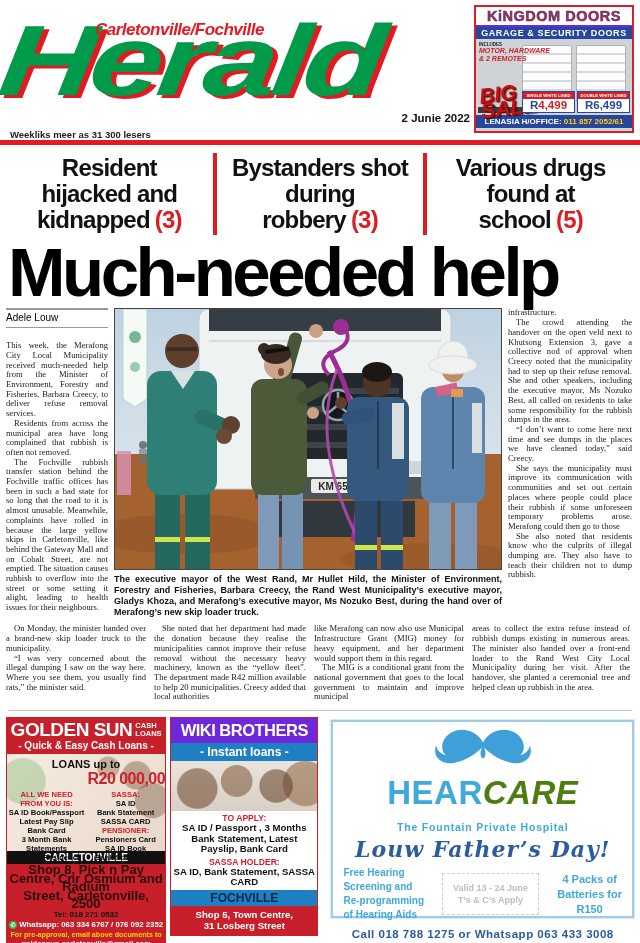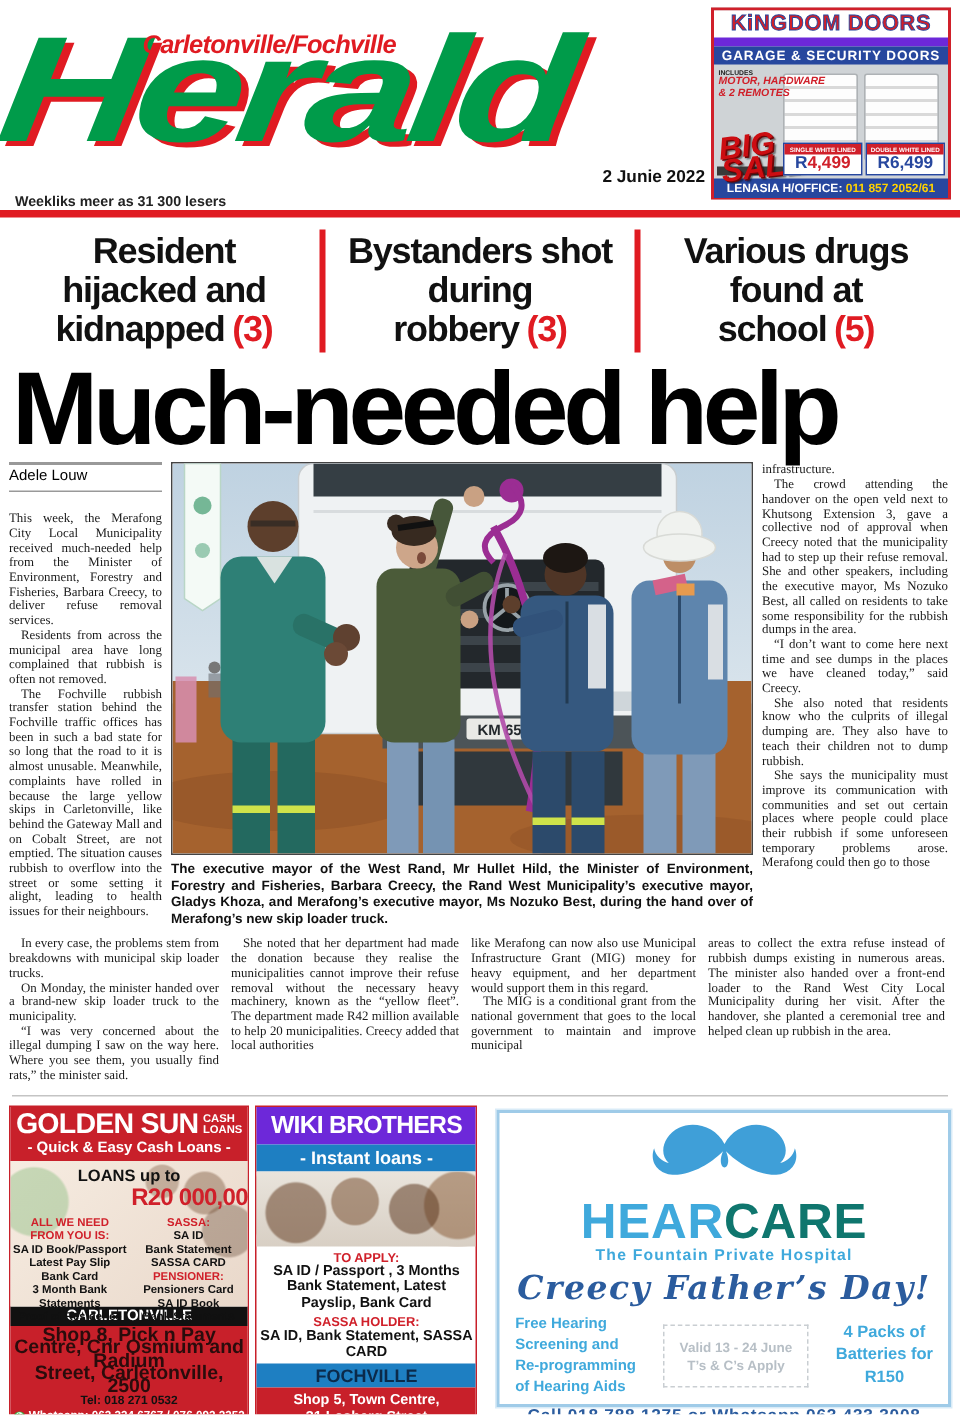--- a/index.html
+++ b/index.html
@@ -13,21 +13,21 @@
           text-shadow:4px 3px 0 #e01b22;letter-spacing:-4px;white-space:nowrap;}
   .region{position:absolute;left:95px;top:20px;z-index:3;color:#e01b22;
           font-weight:bold;font-style:italic;font-size:17px;letter-spacing:-0.5px;}
   .mast-date{position:absolute;right:170px;top:112px;font-weight:bold;font-size:11.5px;}
   .tagline{position:absolute;left:10px;bottom:0;font-weight:bold;font-size:9.5px;color:#222;}
   .red-rule{height:5px;background:#e01b22;margin:0 0 0 0;}
   
   .kingdom{position:absolute;right:6px;top:5px;width:156px;height:124px;
            border:2px solid #d0202a;background:#cfd3d6;font-weight:bold;z-index:4;}
   .kd-title{background:#fff;text-align:center;font-size:14.5px;color:#d0202a;
-            letter-spacing:0.5px;padding:1px 0;border-bottom:6px solid #6d28d9;
+            letter-spacing:0.5px;padding:1px 0;border-bottom:2px solid #6d28d9;
             -webkit-text-stroke:0.6px #27479e;}
   .kd-sub{background:#27479e;color:#fff;text-align:center;font-size:9px;
           letter-spacing:0.6px;padding:1px 0;}
   .kd-body{position:relative;height:76px;}
   .kd-door{position:absolute;top:6px;width:48px;height:56px;
            background:repeating-linear-gradient(180deg,#fdfdfd 0 7px,#d9d9d9 7px 9px);
            border:1px solid #aeb2b5;border-radius:2px;}
   .kd-door.d1{left:46px;} .kd-door.d2{left:100px;}
   .kd-includes{position:absolute;left:3px;top:3px;z-index:2;line-height:1.15;}
   .kd-includes .lbl{font-size:4.5px;color:#222;}
@@ -117,22 +117,22 @@
   .wk-apply-t,.wk-sassa-t{color:#111;font-weight:bold;font-size:9.6px;line-height:10.6px;
                           text-align:center;padding:0 2px;}
   .wk-town{background:#1e7fc2;color:#0b2a4a;font-weight:bold;font-size:12px;
            text-align:center;padding:1px 0;margin-top:2px;}
   .wk-foot{background:#c8202a;color:#fff;font-weight:bold;text-align:center;padding:3px 0 4px;}
   .wk-addr{font-size:9.6px;line-height:11px;}
   
   .hc{width:302px;height:194px;margin-left:13px;margin-top:3px;background:#fff;
       border:2px solid #9fcbe8;box-shadow:0 0 0 1px #d9ebf7;text-align:center;}
   .hc-brand{font-weight:bold;font-size:33px;letter-spacing:0.5px;line-height:1;margin-top:2px;}
-  .hc-b1{color:#3fa9dc;} .hc-b2{color:#0f766e;}
-  .hc-tag{color:#3fa9dc;font-weight:bold;font-size:10.5px;letter-spacing:0.8px;margin-top:1px;}
+  .hc-b1{color:#3fa9dc;} .hc-b2{color:#4d7c0f;font-style:italic;}
+  .hc-tag{color:#3fa9dc;font-weight:bold;font-size:10.5px;letter-spacing:0.8px;margin-top:12px;}
   .hc-script{font-family:"DejaVu Serif",serif;font-style:italic;font-weight:bold;
              color:#2b5c9e;font-size:22px;margin-top:3px;letter-spacing:1px;}
   .hc-row{display:flex;align-items:center;justify-content:space-between;padding:4px 10px 0;}
   .hc-left{color:#3fa9dc;font-weight:bold;font-size:10px;line-height:14px;text-align:left;}
   .hc-valid{border:1px dashed #c9ced2;color:#b7bfc6;font-weight:bold;font-size:9px;
             line-height:12px;padding:8px 10px;}
   .hc-right{color:#3fa9dc;font-weight:bold;font-size:11px;line-height:15px;text-align:center;}
   .hc-call{color:#2b5c9e;font-weight:bold;font-size:11.5px;margin-top:6px;letter-spacing:0.5px;}
 </style>
 </head>
@@ -309,28 +309,27 @@
           </g>
         </svg>
       </div>
       <div class="caption">The executive mayor of the West Rand, Mr Hullet Hild, the Minister of Environment, Forestry and Fisheries, Barbara Creecy, the Rand West Municipality’s executive mayor, Gladys Khoza, and Merafong’s executive mayor, Ms Nozuko Best, during the hand over of Merafong’s new skip loader truck.</div>
     </div>
 
     <div class="col col5">
       <p>infrastructure.</p>
       <p class="ind">The crowd attending the handover on the open veld next to Khutsong Extension 3, gave a collective nod of approval when Creecy noted that the municipality had to step up their refuse removal. She and other speakers, including the executive mayor, Ms Nozuko Best, all called on residents to take some responsibility for the rubbish dumps in the area.</p>
       <p class="ind">“I don’t want to come here next time and see dumps in the places we have cleaned today,” said Creecy.</p>
+      <p class="ind">She says the municipality must improve its communication with communities and set out certain places where people could place their rubbish if some unforeseen temporary problems arose. Merafong could then go to those</p>
       <p class="ind">She also noted that residents know who the culprits of illegal dumping are. They also have to teach their children not to dump rubbish.</p>
-      <p class="ind">She says the municipality must improve its communication with communities and set out certain places where people could place their rubbish if some unforeseen temporary problems arose. Merafong could then go to those</p>
     </div>
   </div>
 
   <div class="body-bottom">
     <div class="col col1b">
-      <p class="ind">In every case, the problems stem from breakdowns with municipal skip loader trucks.</p>
       <p class="ind">On Monday, the minister handed over a brand-new skip loader truck to the municipality.</p>
       <p class="ind">“I was very concerned about the illegal dumping I saw on the way here. Where you see them, you usually find rats,” the minister said.</p>
     </div>
     <div class="col col2b">
       <p class="ind">She noted that her department had made the donation because they realise the municipalities cannot improve their refuse removal without the necessary heavy machinery, known as the “yellow fleet”. The department made R42 million available to help 20 municipalities. Creecy added that local authorities</p>
     </div>
     <div class="col col3b">
       <p>like Merafong can now also use Municipal Infrastructure Grant (MIG) money for heavy equipment, and her department would support them in this regard.</p>
       <p class="ind">The MIG is a conditional grant from the national government that goes to the local government to maintain and improve municipal</p>
     </div>
@@ -403,21 +402,21 @@
 
       </div>
     </div>
 
     <div class="hc">
       <svg width="124" height="44" viewBox="0 0 240 90" style="margin-top:4px;">
         <path d="M120 34 C108 10 78 2 58 12 C36 23 30 48 44 60 C34 58 26 50 24 40 C16 62 34 78 56 76 C84 73 106 56 118 44 C112 58 116 66 120 66 C124 66 128 58 122 44 C134 56 156 73 184 76 C206 78 224 62 216 40 C214 50 206 58 196 60 C210 48 204 23 182 12 C162 2 132 10 120 34 Z" fill="#3f9fd8"></path>
       </svg>
       <div class="hc-brand"><span class="hc-b1">HEAR</span><span class="hc-b2">CARE</span></div>
       <div class="hc-tag">The Fountain Private Hospital</div>
-      <div class="hc-script">Creecy Father’s Day!</div>
+      <div class="hc-script">Louw Father’s Day!</div>
       <div class="hc-row">
         <div class="hc-left">
           <div>Free Hearing</div>
           <div>Screening and</div>
           <div>Re-programming</div>
           <div>of Hearing Aids</div>
         </div>
         <div class="hc-valid">
           <div>Valid 13 - 24 June</div>
           <div>T’s &amp; C’s Apply</div>

